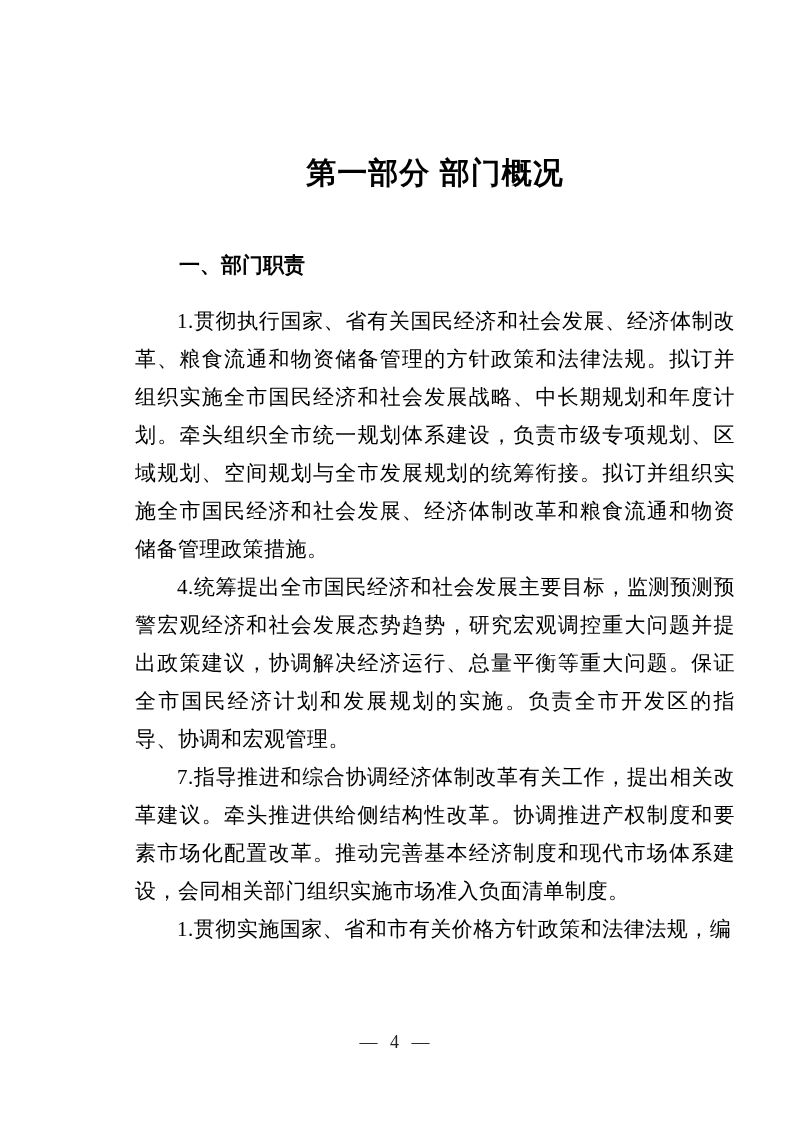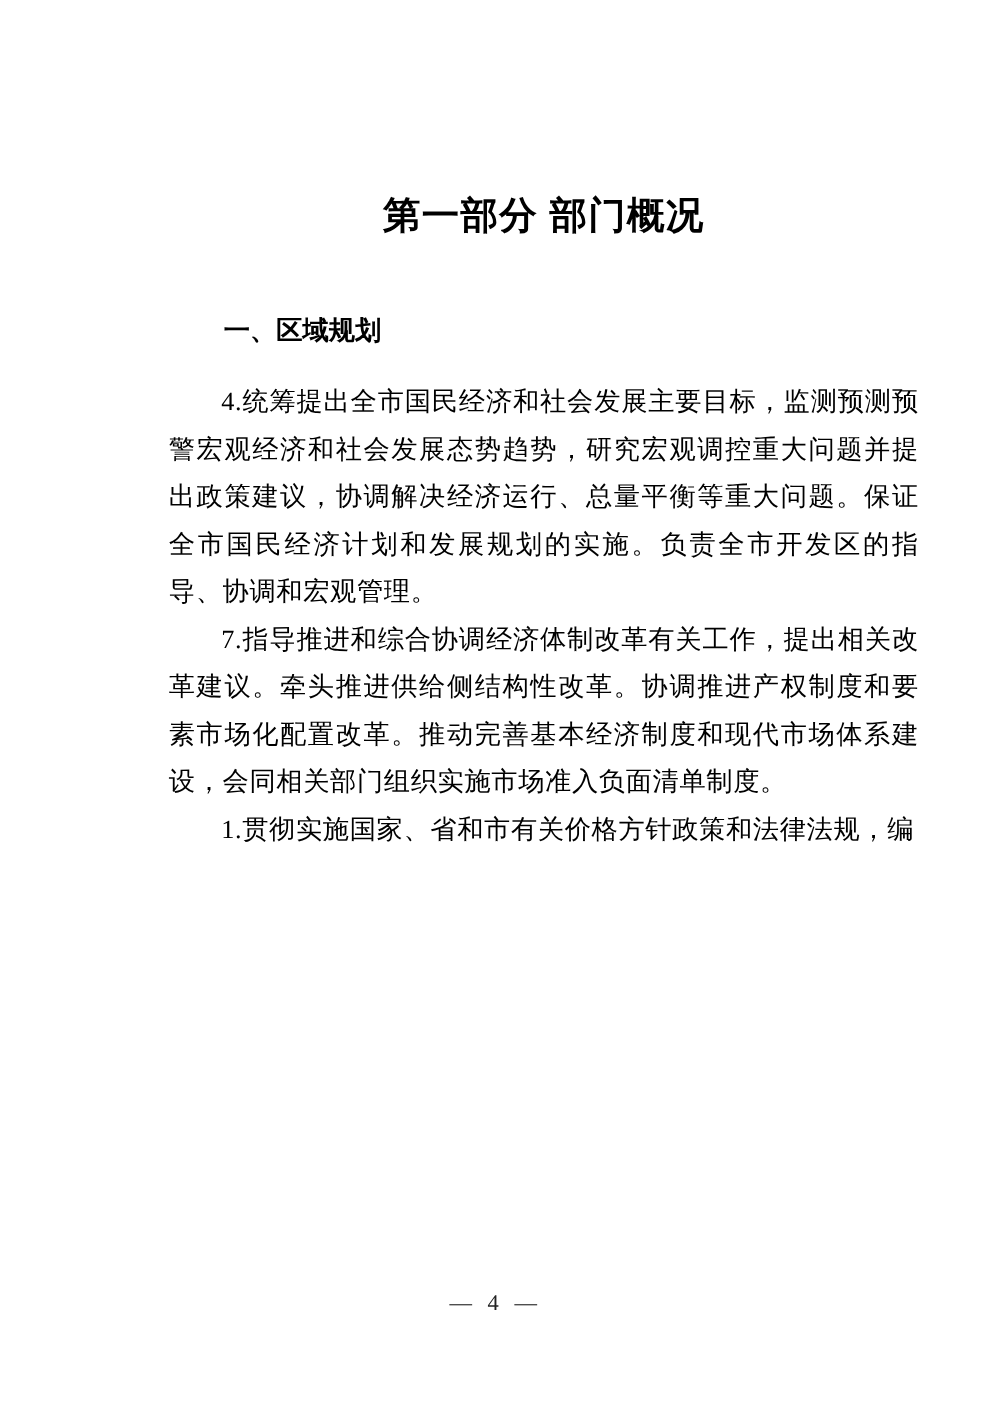--- a/index.html
+++ b/index.html
@@ -62,22 +62,23 @@
     color: #222222;
     letter-spacing: 4px;
   }
 </style>
 </head>
 <body>
 
 <div class="page">
   <div class="content">
     <h1 class="doc-title">第一部分 部门概况</h1>
-    <h2 class="section-heading">一、区域规划</h2>
+    <h2 class="section-heading">一、部门职责</h2>
     <div class="body-text">
+      <p>1.贯彻执行国家、省有关国民经济和社会发展、经济体制改革、粮食流通和物资储备管理的方针政策和法律法规。拟订并组织实施全市国民经济和社会发展战略、中长期规划和年度计划。牵头组织全市统一规划体系建设，负责市级专项规划、区域规划、空间规划与全市发展规划的统筹衔接。拟订并组织实施全市国民经济和社会发展、经济体制改革和粮食流通和物资储备管理政策措施。</p>
       <p>4.统筹提出全市国民经济和社会发展主要目标，监测预测预警宏观经济和社会发展态势趋势，研究宏观调控重大问题并提出政策建议，协调解决经济运行、总量平衡等重大问题。保证全市国民经济计划和发展规划的实施。负责全市开发区的指导、协调和宏观管理。</p>
       <p>7.指导推进和综合协调经济体制改革有关工作，提出相关改革建议。牵头推进供给侧结构性改革。协调推进产权制度和要素市场化配置改革。推动完善基本经济制度和现代市场体系建设，会同相关部门组织实施市场准入负面清单制度。</p>
       <p>1.贯彻实施国家、省和市有关价格方针政策和法律法规，编</p>
     </div>
   </div>
   <div class="footer">
     <span>— 4 —</span>
   </div>
 </div>
 

